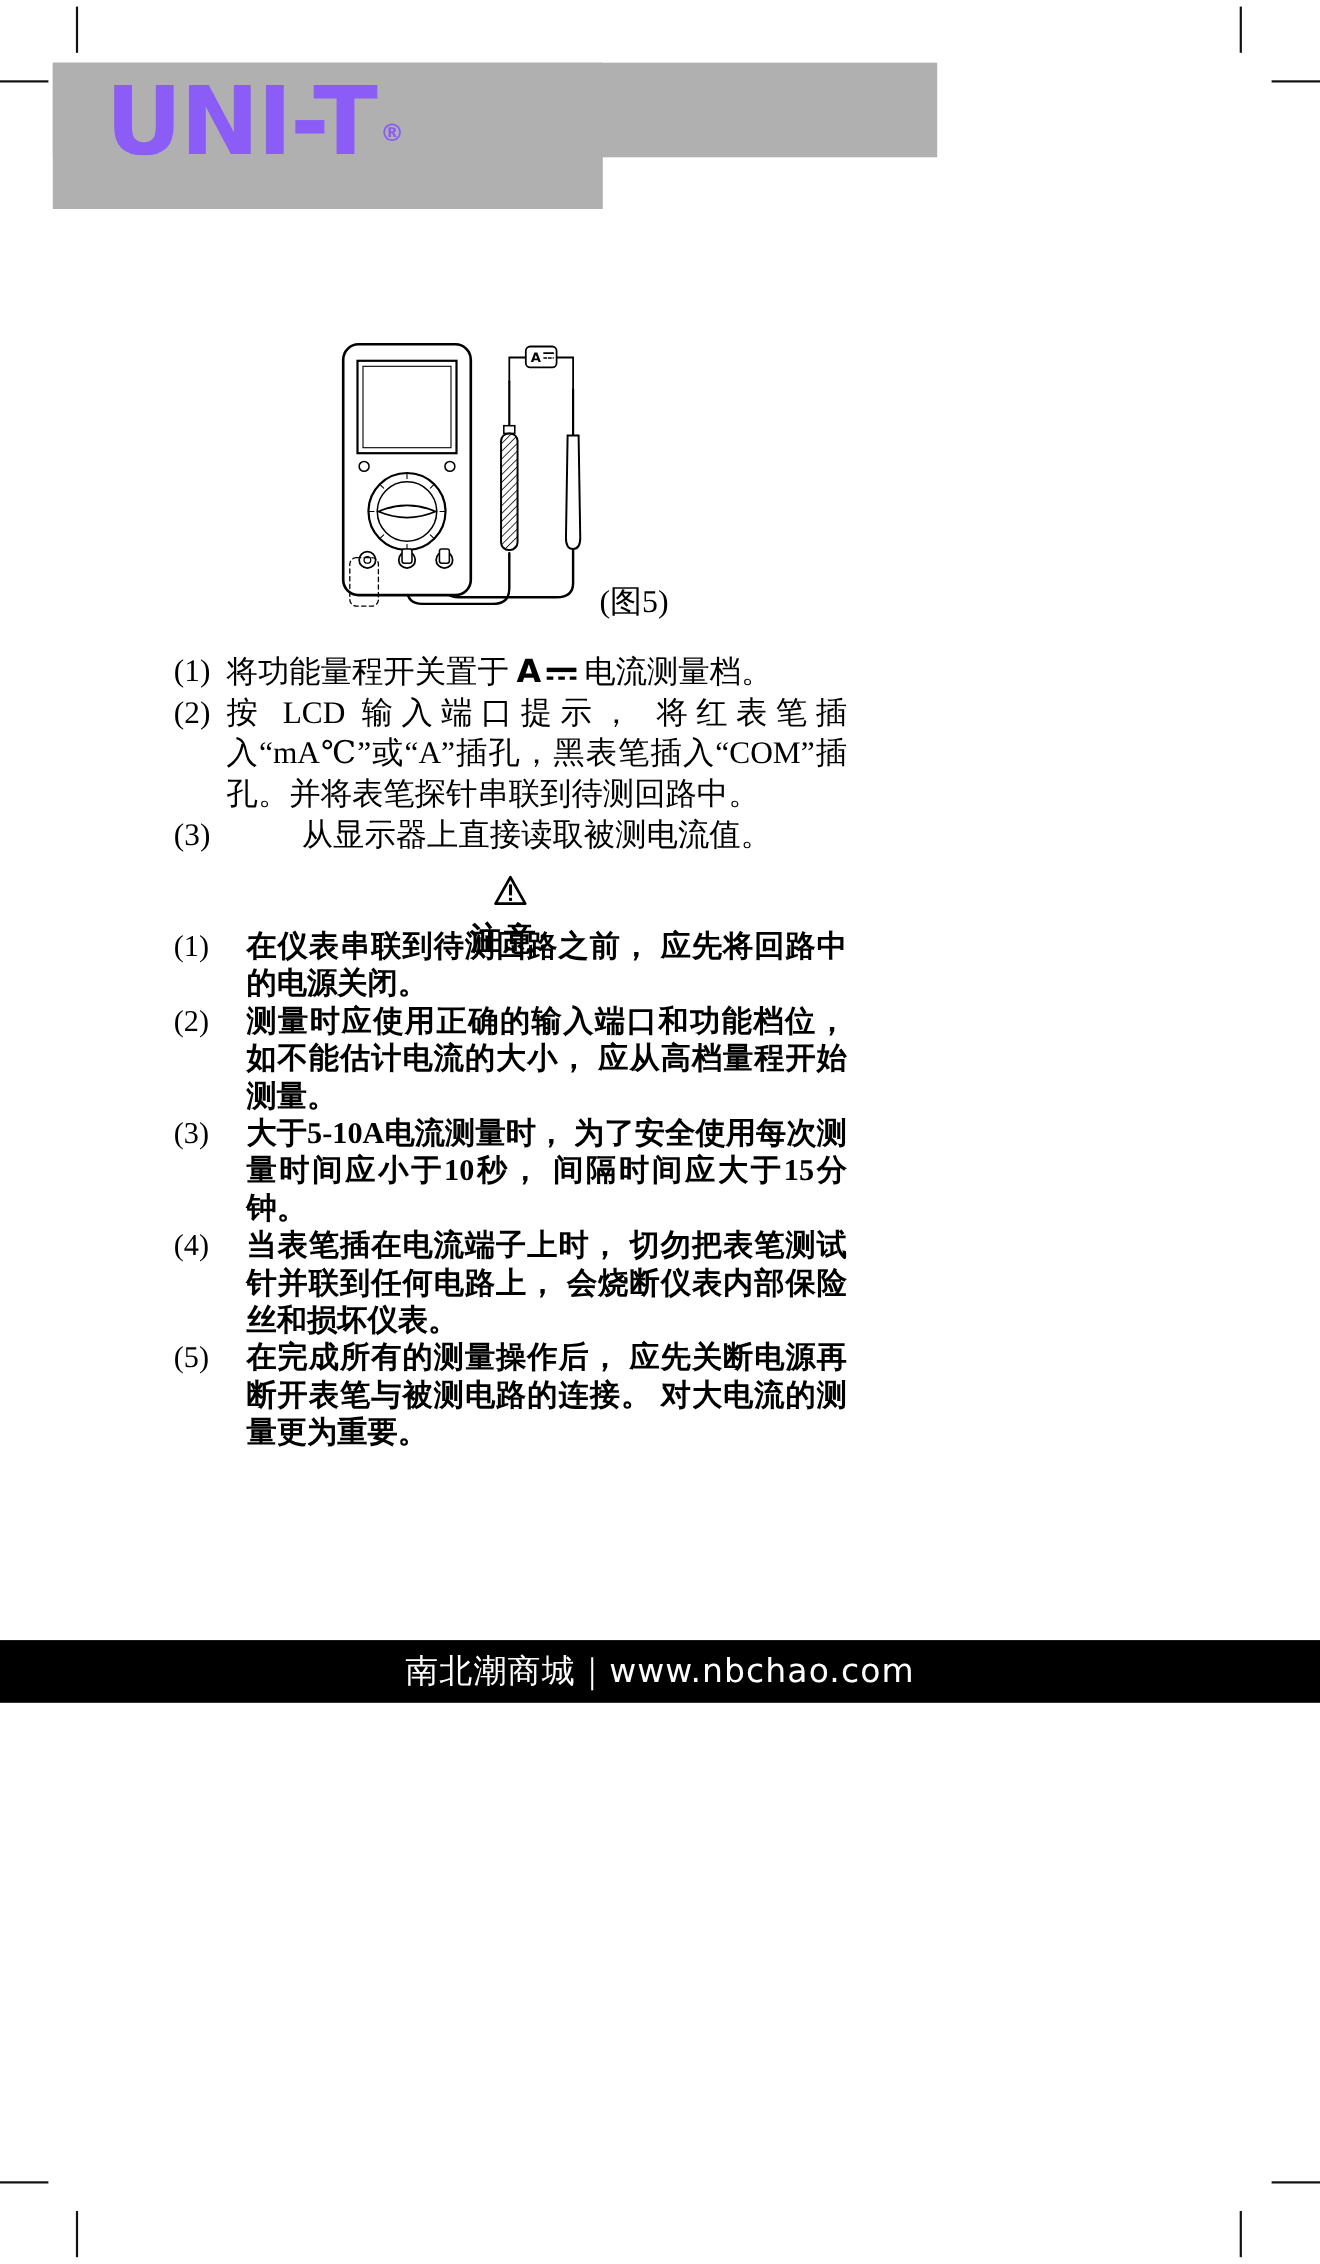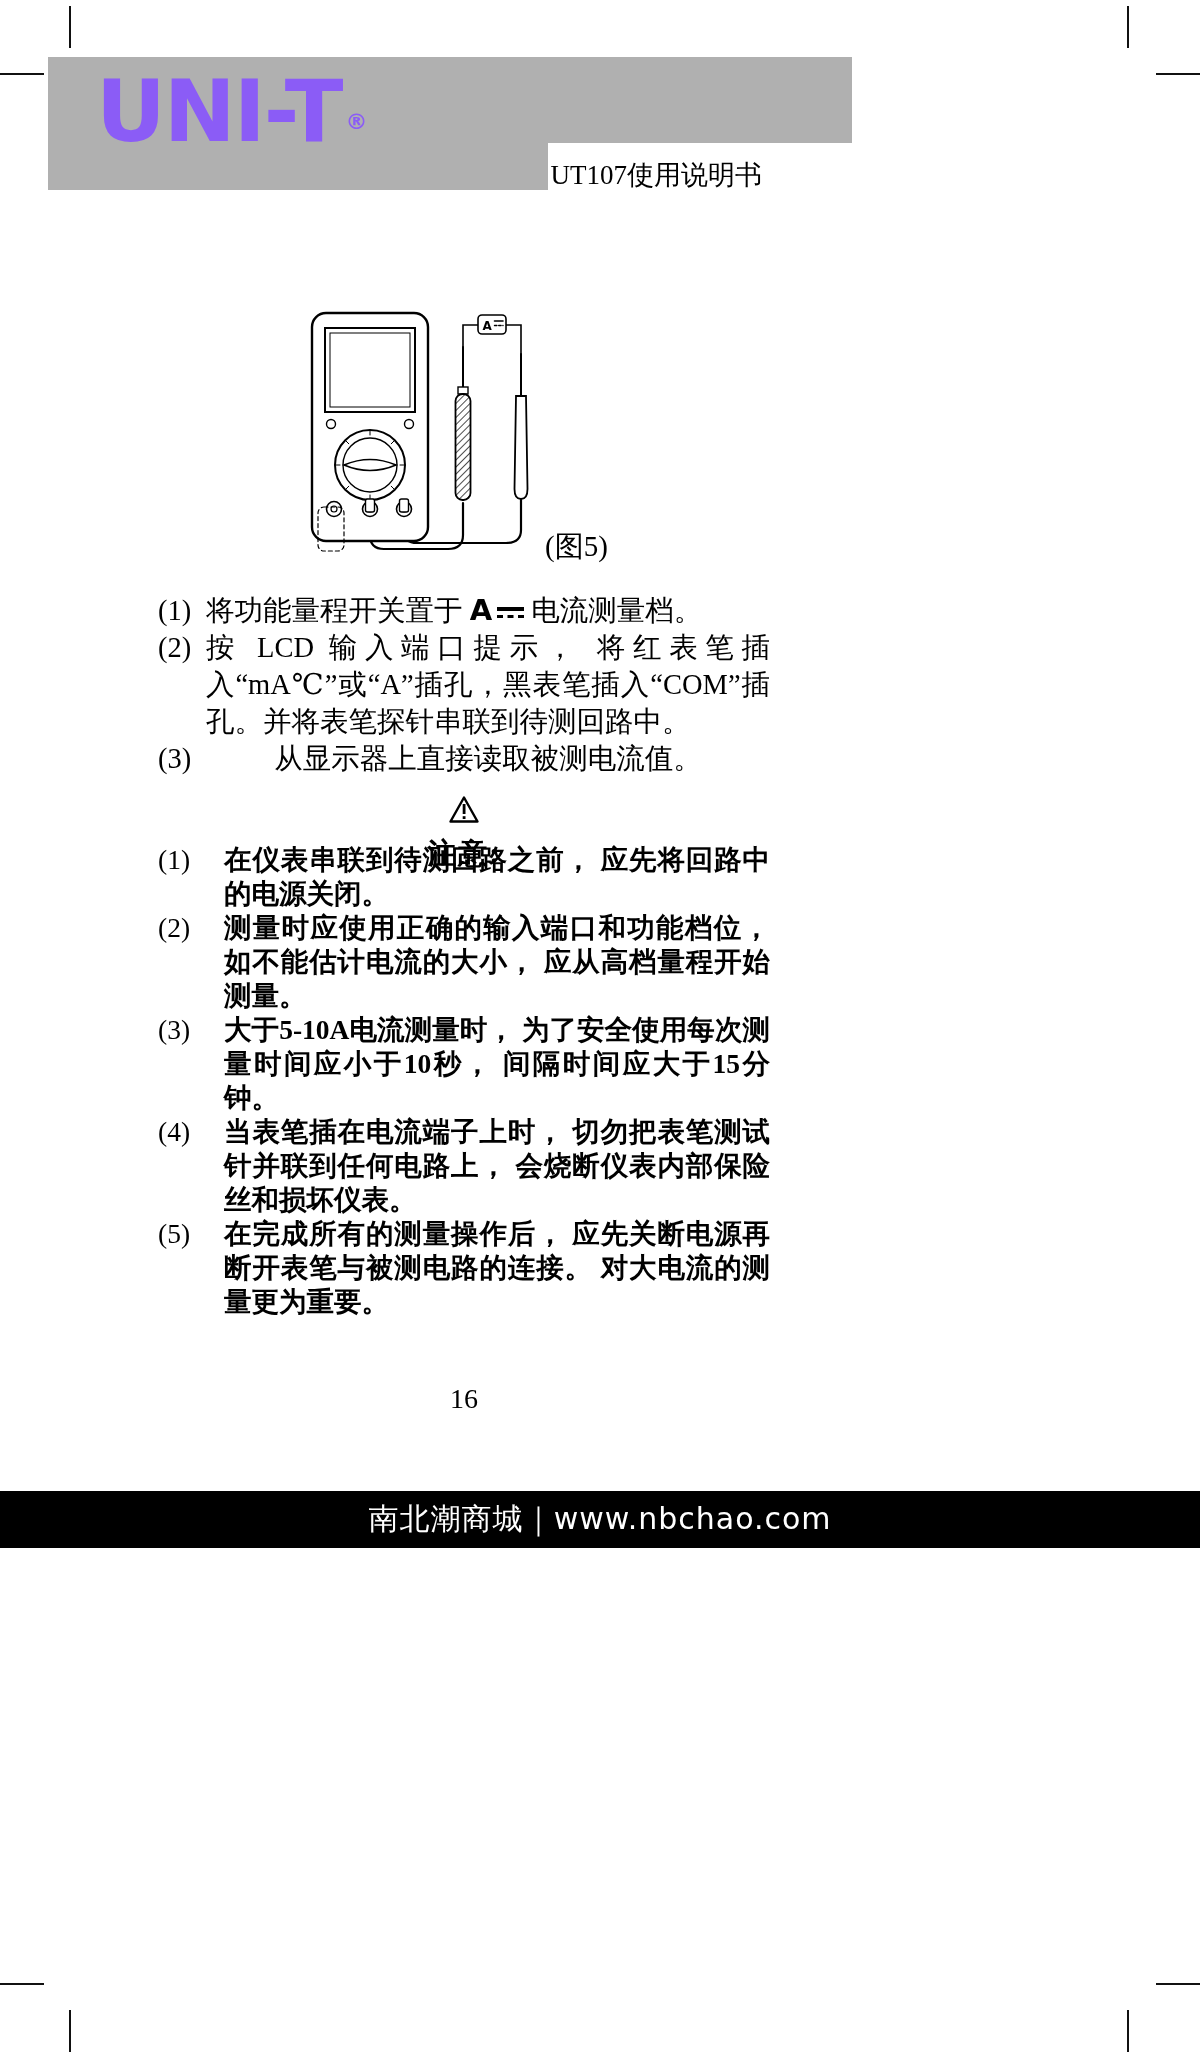--- a/index.html
+++ b/index.html
@@ -86,21 +86,20 @@
   <div class="crop crop-v" style="left:1127px; top:6px;"></div>
   <div class="crop crop-h" style="left:1156px; top:73px;"></div>
   <div class="crop crop-h" style="left:0; top:1983px;"></div>
   <div class="crop crop-v" style="left:69px; top:2010px;"></div>
   <div class="crop crop-h" style="left:1156px; top:1983px;"></div>
   <div class="crop crop-v" style="left:1127px; top:2010px;"></div>
 
   <div class="band band-top"></div>
   <div class="band band-left"></div>
   <div class="logo"><span>UNI-T</span><span class="reg">®</span></div>
-  <div class="doc-title">UT107使用说明书</div>
 
 
   <div class="figure">
     <svg viewBox="0 0 330 270" width="330" height="270" fill="none" stroke="#000" stroke-linecap="round">
       <defs>
         <pattern id="hatch" width="5" height="5" patternUnits="userSpaceOnUse" patternTransform="rotate(45)">
           <line x1="0" y1="0" x2="0" y2="5" stroke="#000" stroke-width="1.4"></line>
         </pattern>
       </defs>
 
@@ -206,19 +205,18 @@
         <span class="num">(4)</span>
         <span class="txt">当表笔插在电流端子上时， 切勿把表笔测试针并联到任何电路上， 会烧断仪表内部保险丝和损坏仪表。</span>
       </div>
       <div class="note">
         <span class="num">(5)</span>
         <span class="txt">在完成所有的测量操作后， 应先关断电源再断开表笔与被测电路的连接。 对大电流的测量更为重要。</span>
       </div>
     </div>
   </div>
 
-  <div class="page-number">16</div>
 
   <div class="footer-bar">
     <span class="footer-text">南北潮商城｜www.nbchao.com</span>
   </div>
 
 </div>
 
 </body></html>

